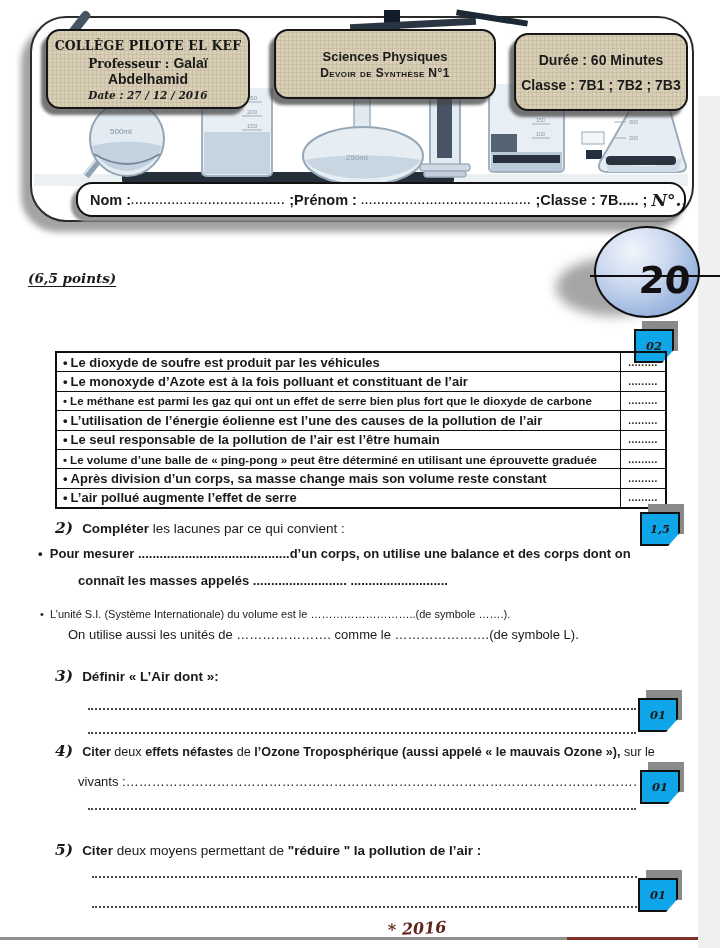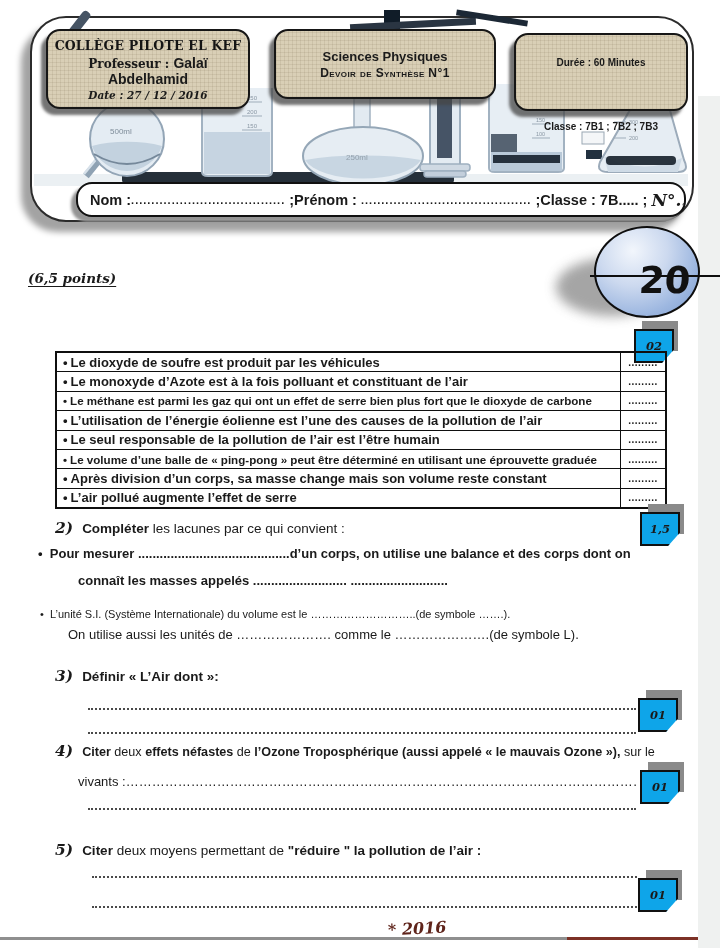--- a/index.html
+++ b/index.html
@@ -33,21 +33,21 @@
         display:flex;flex-direction:column;align-items:center;justify-content:center;text-align:center;}
   .hbox1{left:14px;top:11px;width:200px;height:76px;gap:2px;text-align:center;}
   .hbox2{left:242px;top:11px;width:218px;height:66px;gap:2px;}
   .hbox3{left:482px;top:15px;width:170px;height:74px;gap:9px;}
   .school-l1{font-family:"DejaVu Serif",serif;font-weight:bold;font-size:12.5px;letter-spacing:.2px;color:#151515;}
   .school-l2{font-size:12px;font-weight:bold;font-family:"DejaVu Serif",serif;}
   .school-l2 .pname{font-size:14px;font-family:"Liberation Sans",sans-serif;}
   .school-l3{font-size:10.5px;font-weight:bold;font-style:italic;font-family:"DejaVu Serif",serif;}
   .subj-l1{font-size:13px;font-weight:bold;}
   .subj-l2{font-size:12px;font-weight:bold;font-variant:small-caps;letter-spacing:.4px;}
-  .info-l{font-size:10px;font-weight:bold;margin-top:44px;}
+  .info-l{font-size:14px;font-weight:bold;}
 
   .idbar{position:absolute;left:44px;top:164px;width:610px;height:35px;box-sizing:border-box;
          border:2px solid #111;border-radius:16px;background:#fff;box-shadow:-5px 5px 3px #949494;
          display:flex;align-items:center;padding:0 12px;font-size:14.5px;font-weight:bold;
          white-space:nowrap;overflow:hidden;}
   .id-dots{font-size:11px;letter-spacing:1px;}
   .id-script{font-family:"DejaVu Serif",serif;font-style:italic;font-size:17px;margin-left:4px;}
 
   
   .ball-shadow{position:absolute;left:556px;top:258px;width:112px;height:58px;background:#8f8f8f;

